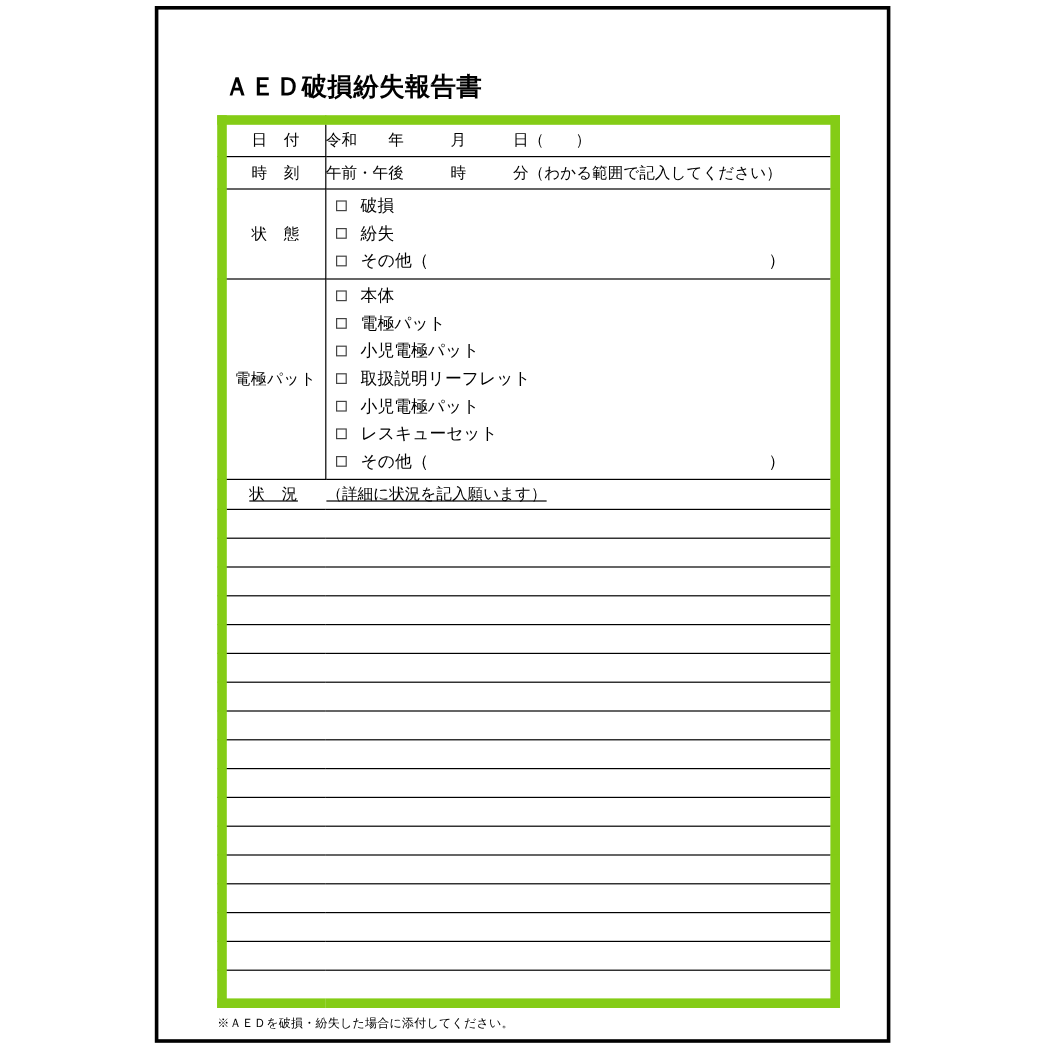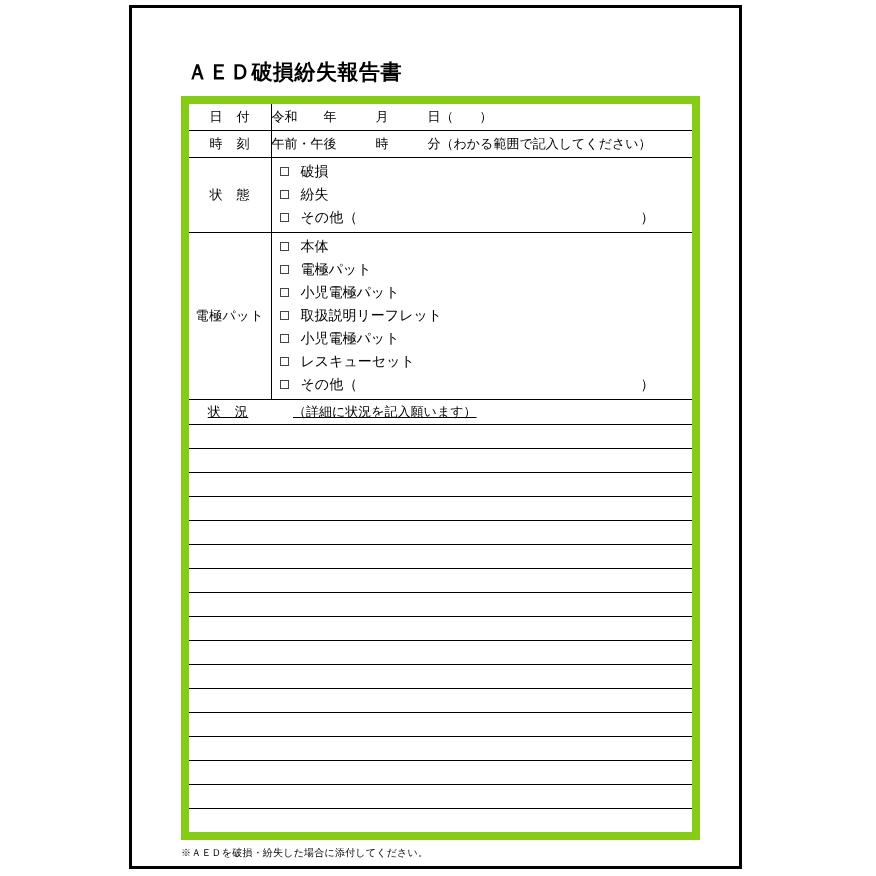--- a/index.html
+++ b/index.html
@@ -118,21 +118,21 @@
     font-size: 13px;
     white-space: nowrap;
     text-decoration: underline;
   }
   .sit-label {
     display: inline-block;
     width: 78px;
     text-align: center;
     letter-spacing: 0.5px;
   }
-  .sit-note { display: inline-block; margin-left: 26px; text-align: right; }
+  .sit-note { display: inline-block; margin-left: 5px; text-align: right; }
 
   
   .blank-row td {
     height: 23px;
     border-top: 1px solid #808080;
     border-bottom: 1px solid #808080;
     border-left: 1px solid #000000;
     border-right: 1px solid #000000;
   }
 

